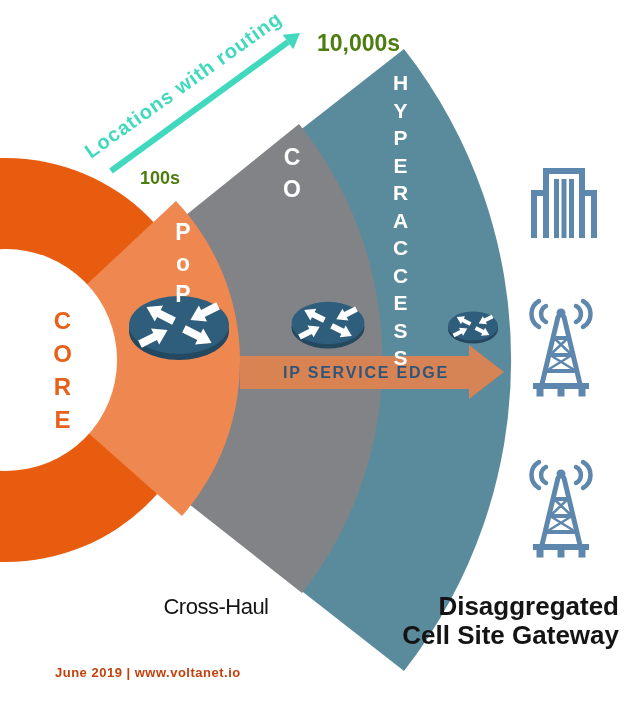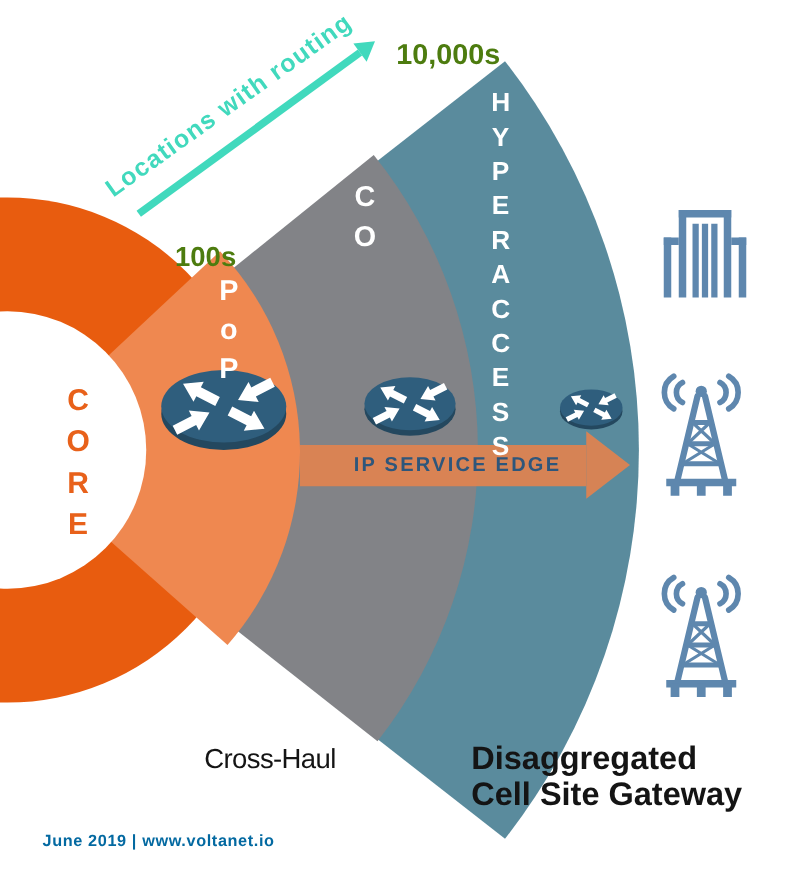--- a/index.html
+++ b/index.html
@@ -5,34 +5,34 @@
   html,body{margin:0;padding:0;background:#fff;}
   #stage{position:relative;width:640px;height:707px;overflow:hidden;
          font-family:"Liberation Sans","DejaVu Sans",sans-serif;background:#fff;}
   #fan{position:absolute;left:0;top:0;z-index:1;}
   .txt{position:absolute;z-index:2;}
   .vert{writing-mode:vertical-rl;text-orientation:upright;font-weight:700;line-height:1;}
   #locations-label{left:94px;top:140px;color:#41D9BD;font-size:20px;font-weight:600;
       letter-spacing:1px;line-height:23px;transform-origin:0 100%;
       transform:rotate(-35.5deg);white-space:nowrap;}
   .scale{color:#4d7c0f;font-weight:700;white-space:nowrap;}
-  #scale-100{left:140px;top:193px;font-size:22px;}
+  #scale-100{left:140px;top:168px;font-size:18px;}
   #scale-1000{left:220px;top:108px;font-size:23px;}
   #scale-10000{left:317px;top:30px;font-size:23px;}
   #core-label{left:50px;top:307px;color:#E8611A;font-size:24px;letter-spacing:6px;}
   #pop-label{left:171px;top:219px;color:#fff;font-size:23px;letter-spacing:5px;}
   #co-label{left:280px;top:144px;color:#fff;font-size:23px;letter-spacing:6px;}
   #hyper-label{left:390px;top:71px;color:#fff;font-size:21px;letter-spacing:4.5px;}
   #ip-edge-label{left:283px;top:364px;color:#2E567B;font-size:16px;font-weight:700;
       letter-spacing:1.8px;white-space:nowrap;}
   #cross-haul-label{left:116px;top:594px;width:200px;text-align:center;color:#141414;
       font-size:22px;font-weight:400;letter-spacing:-0.5px;}
-  #cell-site-label{left:377px;top:592px;width:242px;text-align:left;color:#141414;
+  #cell-site-label{left:377px;top:592px;width:242px;text-align:right;color:#141414;
       font-size:26px;font-weight:700;line-height:1.1;white-space:pre-line;}
-  #footer-label{left:34px;top:665px;color:#0369a1;font-size:13px;font-weight:600;
+  #footer-label{left:55px;top:665px;color:#c2410c;font-size:13px;font-weight:600;
       letter-spacing:0.5px;white-space:nowrap;}
 </style>
 </head>
 <body>
 
 <div id="stage">
 
   <svg id="fan" width="640" height="707" viewBox="0 0 640 707">
     <defs>
       <g id="router">

